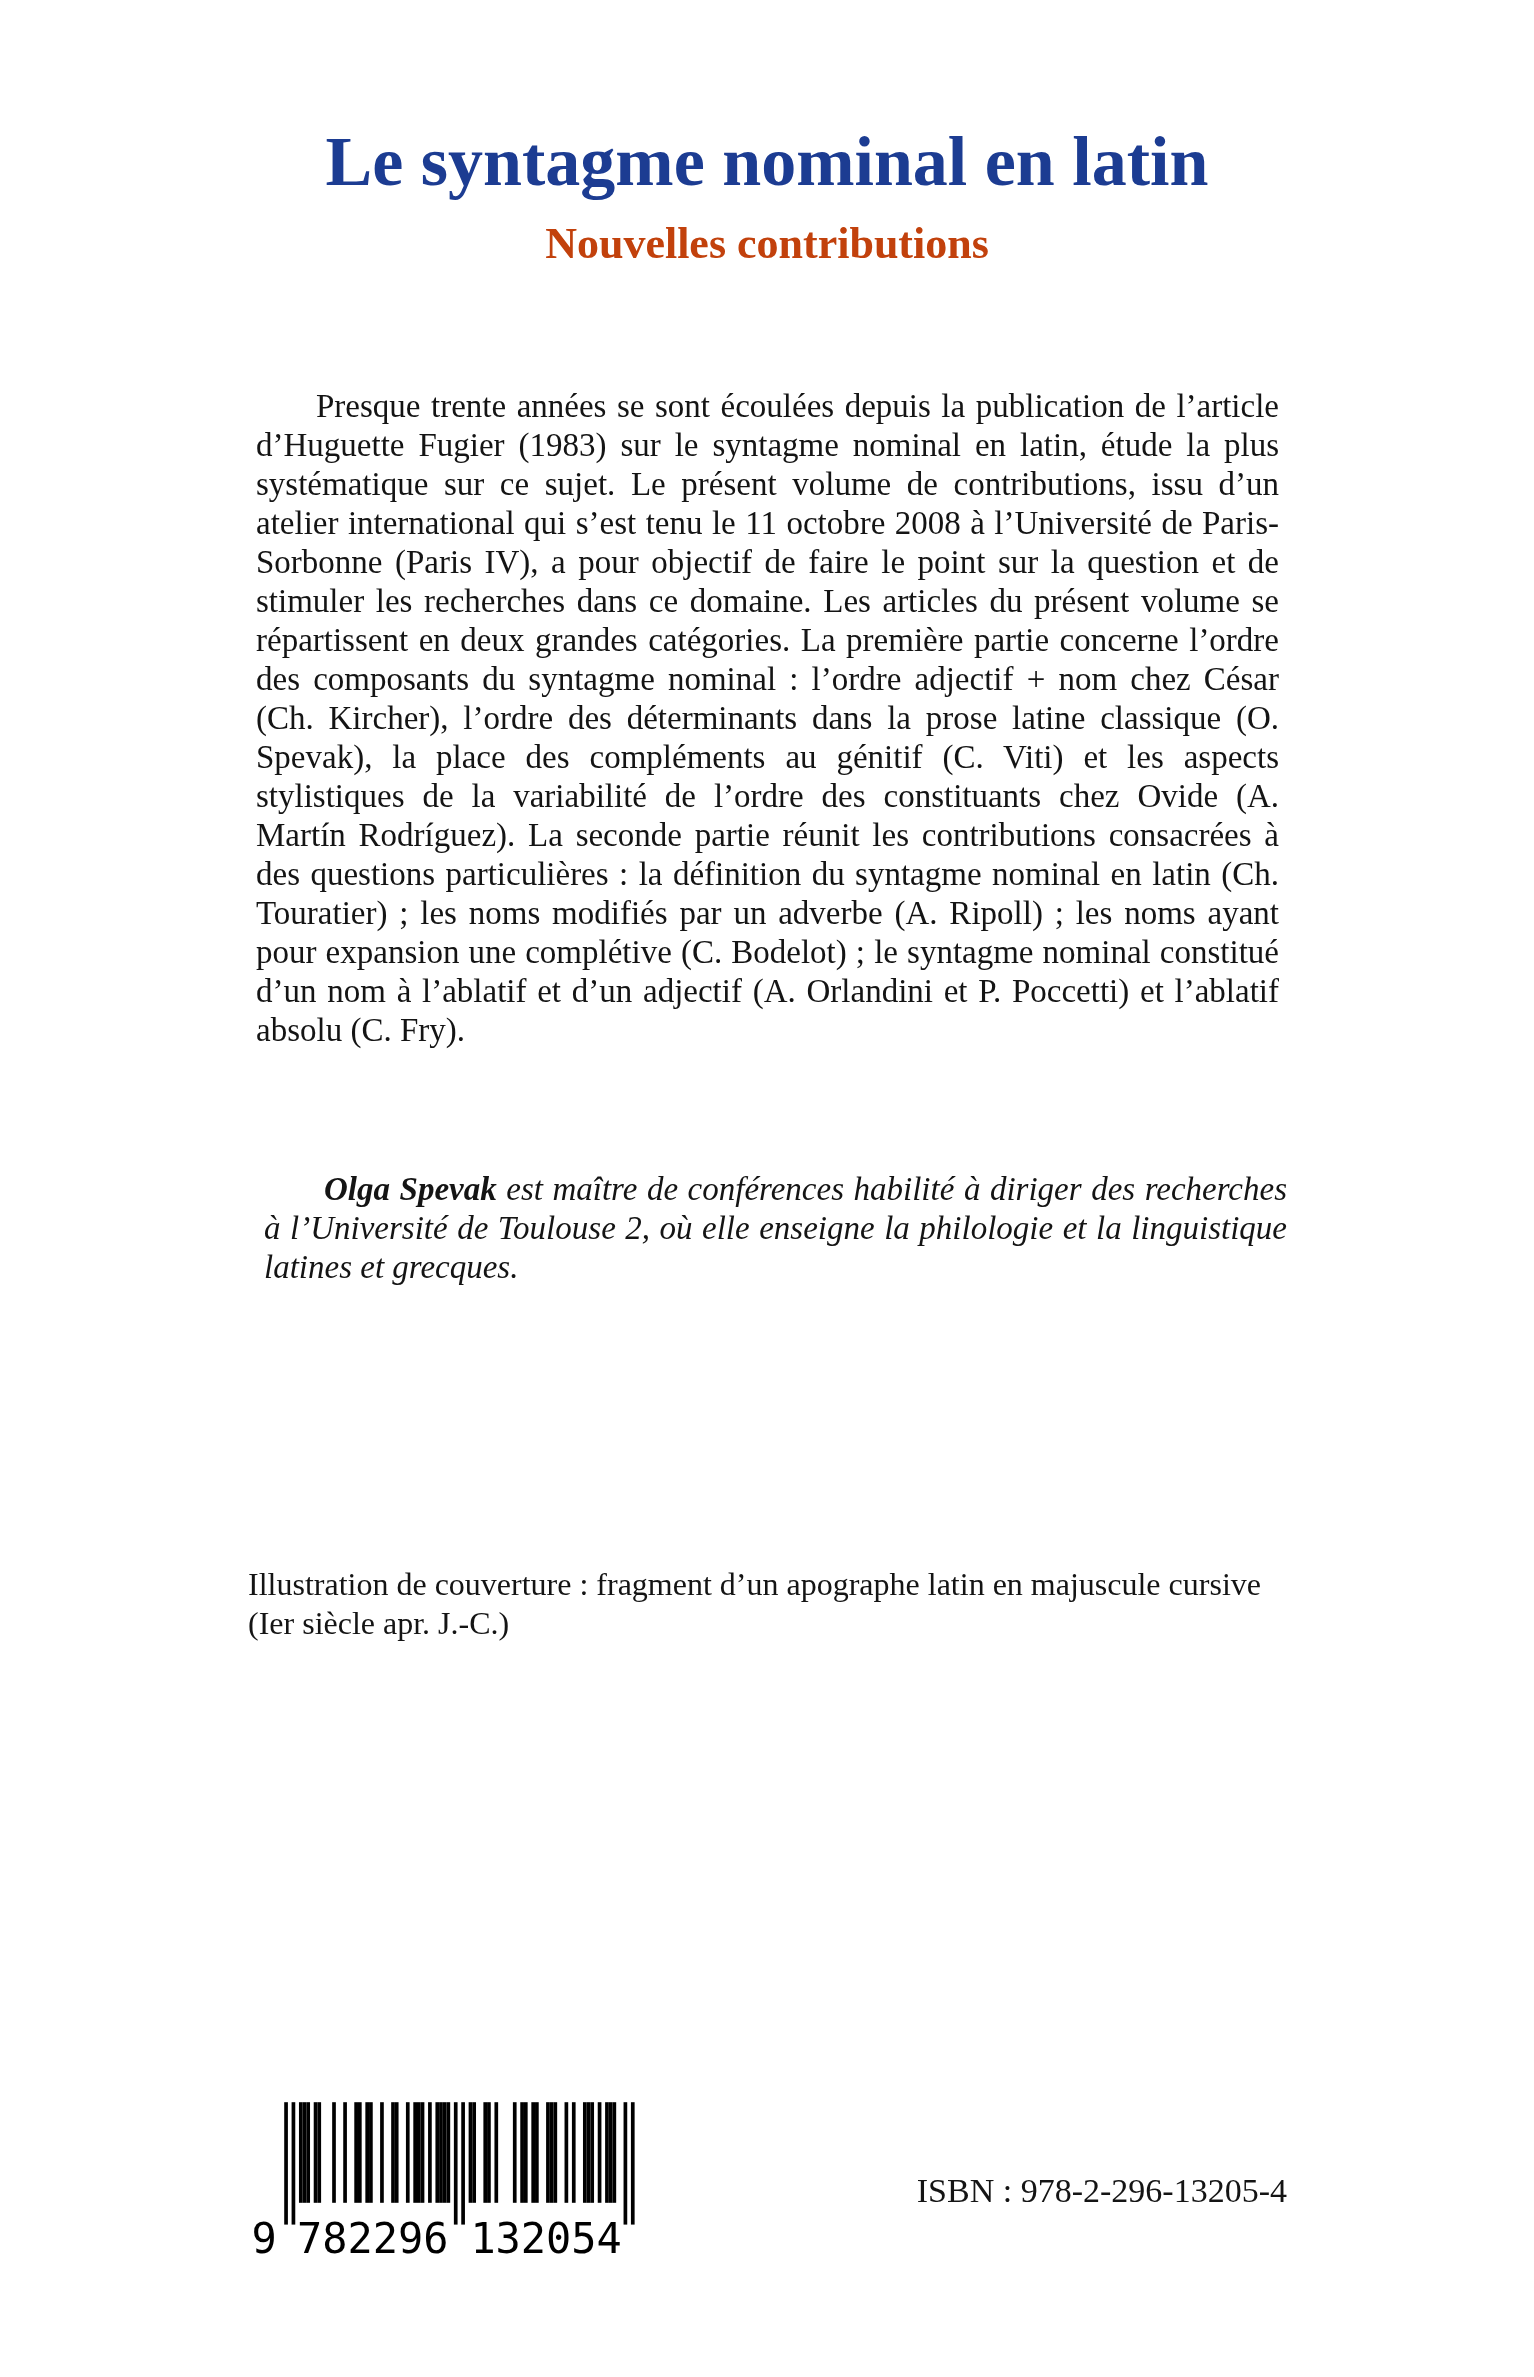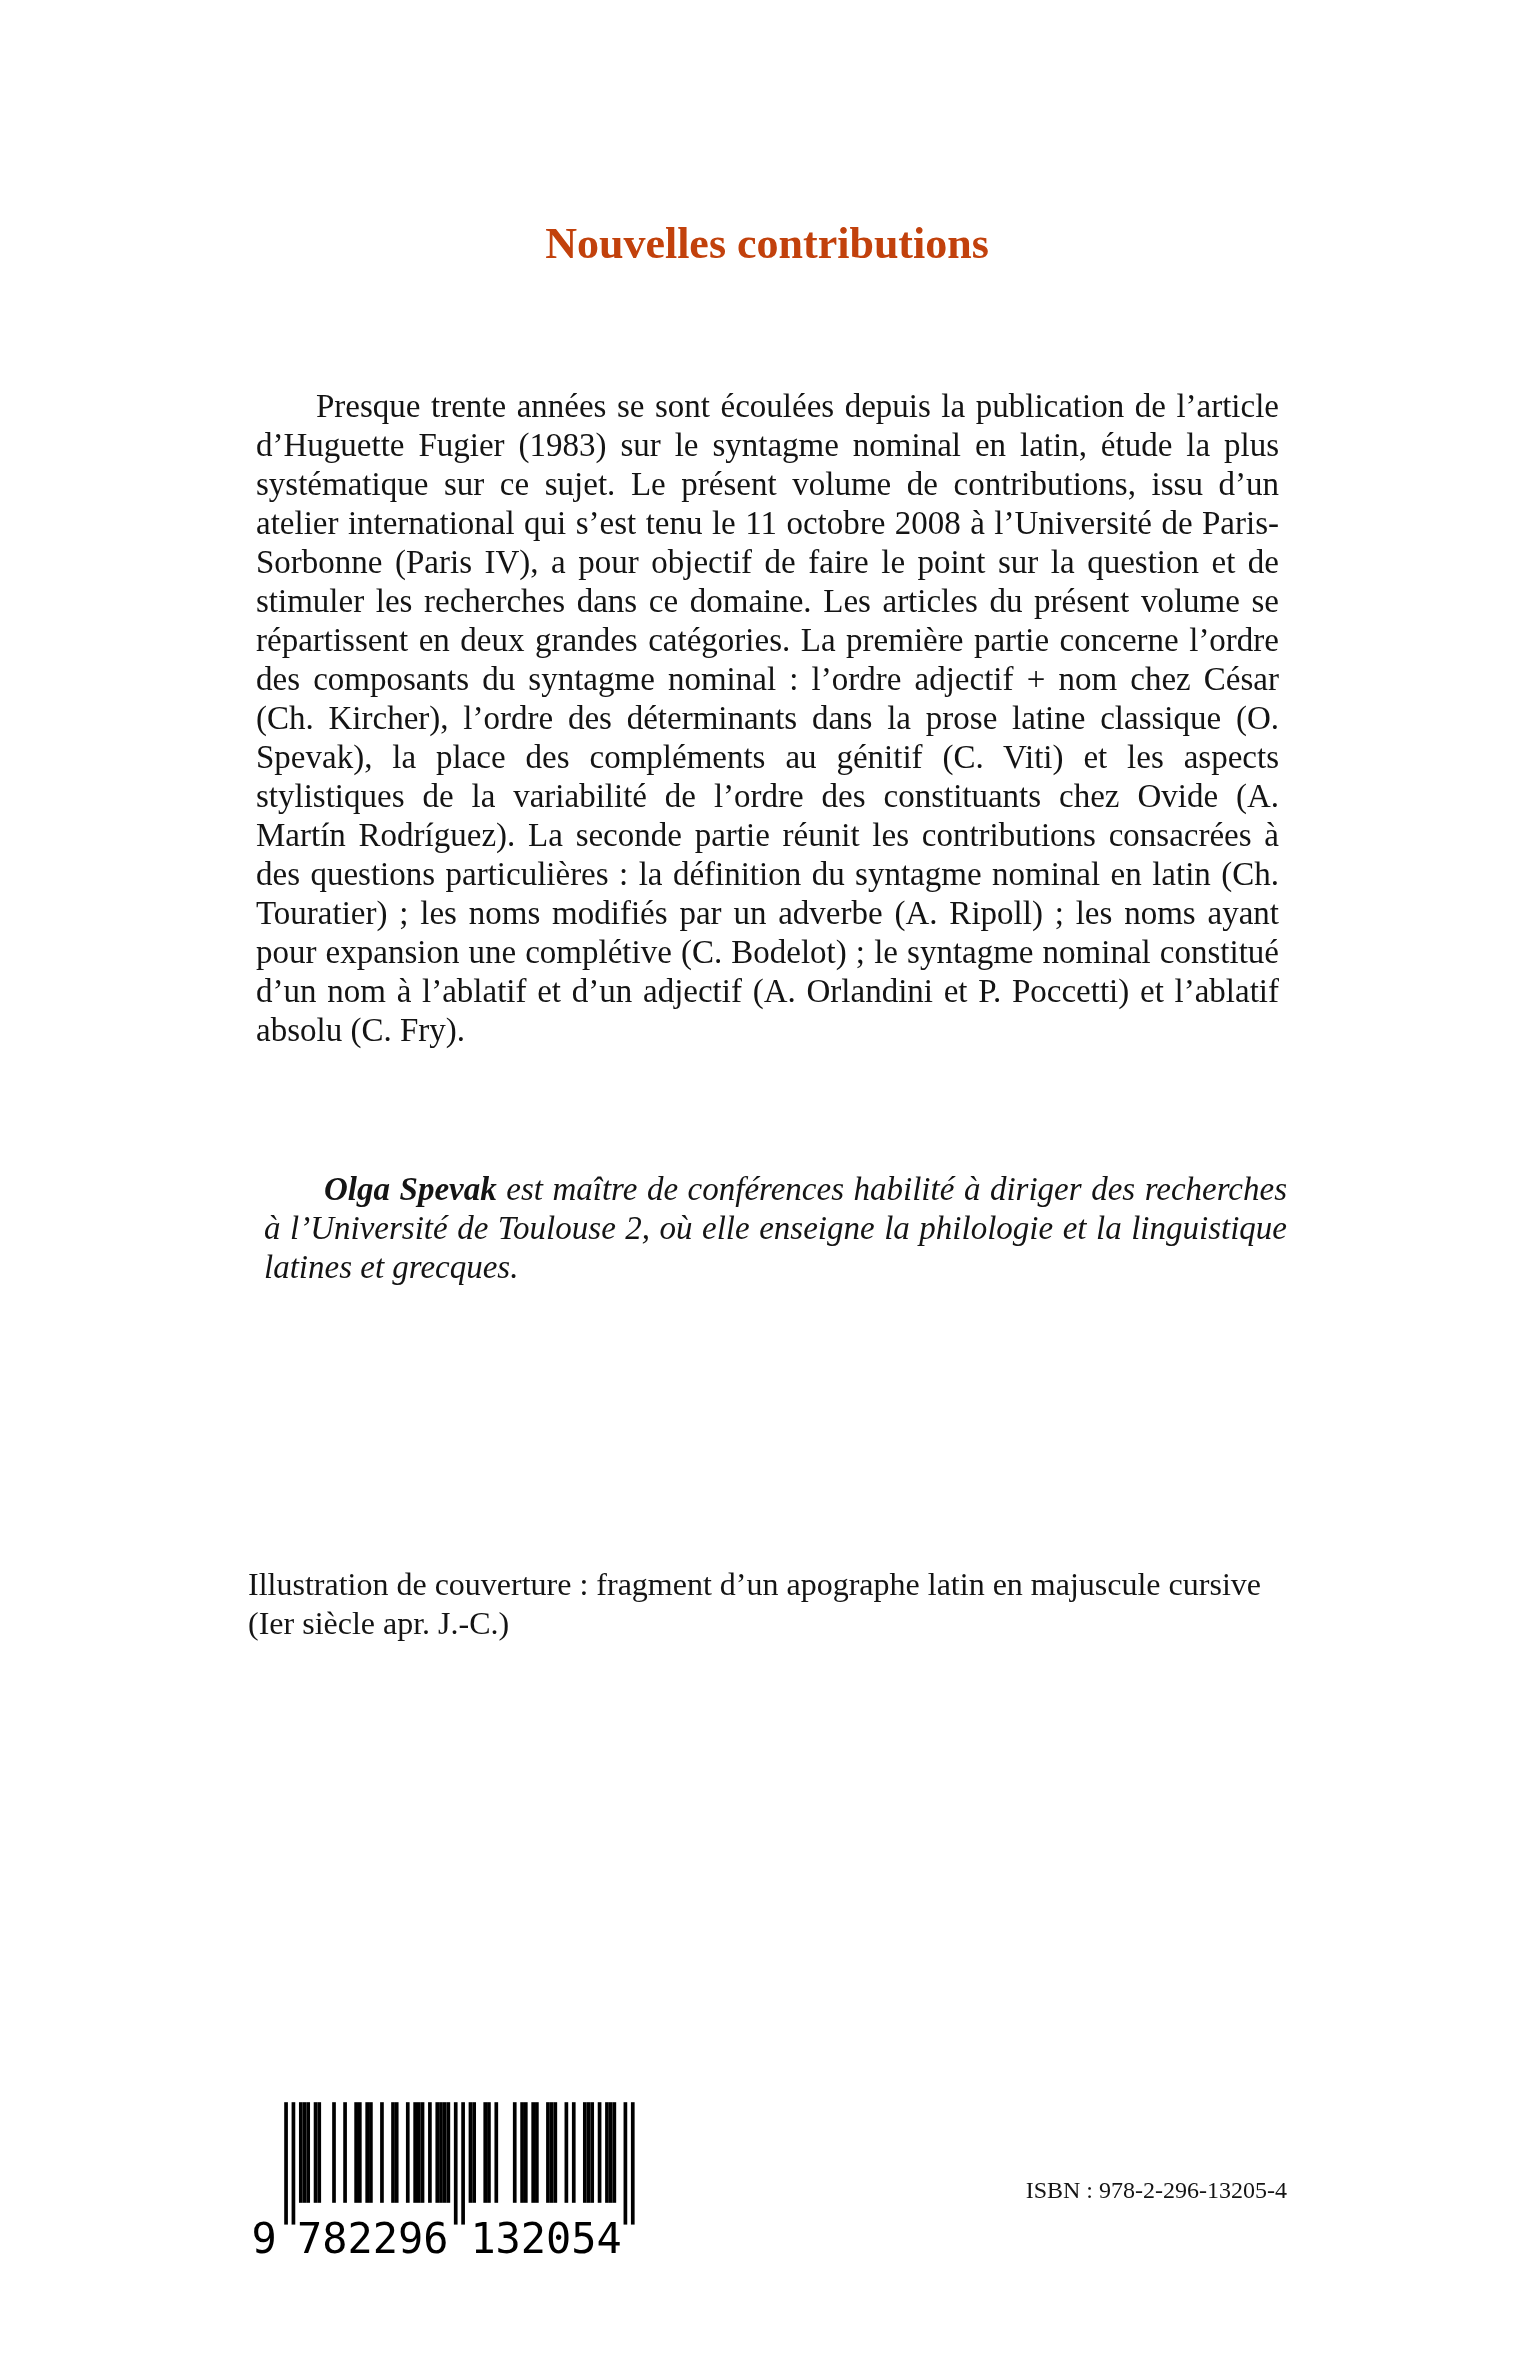--- a/index.html
+++ b/index.html
@@ -83,30 +83,31 @@
   .barcode svg {
     display: block;
     width: 394px;
     height: 158px;
   }
   .pricing {
     position: absolute;
     right: 247px;
     top: 2166px;
     text-align: right;
-    font-size: 24px;
+    font-size: 34px;
     line-height: 49px;
     margin-left: 47px;
   }
 </style>
 </head>
 <body>
 
 <div class="page">
 
+  <h1 class="title" style="color: rgb(28, 60, 146);">Le syntagme nominal en latin</h1>
 
   <h2 class="subtitle" style="color: #c2410c;">Nouvelles contributions</h2>
 
   <p class="synopsis">Presque trente années se sont écoulées depuis la publication de l’article d’Huguette Fugier (1983) sur le syntagme nominal en latin, étude la plus systématique sur ce sujet. Le présent volume de contributions, issu d’un atelier international qui s’est tenu le 11 octobre 2008 à l’Université de Paris-Sorbonne (Paris IV), a pour objectif de faire le point sur la question et de stimuler les recherches dans ce domaine. Les articles du présent volume se répartissent en deux grandes catégories. La première partie concerne l’ordre des composants du syntagme nominal : l’ordre adjectif + nom chez César (Ch. Kircher), l’ordre des déterminants dans la prose latine classique (O. Spevak), la place des compléments au génitif (C. Viti) et les aspects stylistiques de la variabilité de l’ordre des constituants chez Ovide (A. Martín Rodríguez). La seconde partie réunit les contributions consacrées à des questions particulières : la définition du syntagme nominal en latin (Ch. Touratier) ; les noms modifiés par un adverbe (A. Ripoll) ; les noms ayant pour expansion une complétive (C. Bodelot) ; le syntagme nominal constitué d’un nom à l’ablatif et d’un adjectif (A. Orlandini et P. Poccetti) et l’ablatif absolu (C. Fry).</p>
 
   <p class="bio"><span class="bio-name">Olga Spevak</span><span> est maître de conférences habilité à diriger des recherches à l’Université de Toulouse 2, où elle enseigne la philologie et la linguistique latines et grecques.</span></p>
 
   <p class="note">Illustration de couverture : fragment d’un apographe latin en majuscule cursive (Ier siècle apr. J.-C.)</p>
 
   <div class="barcode">

